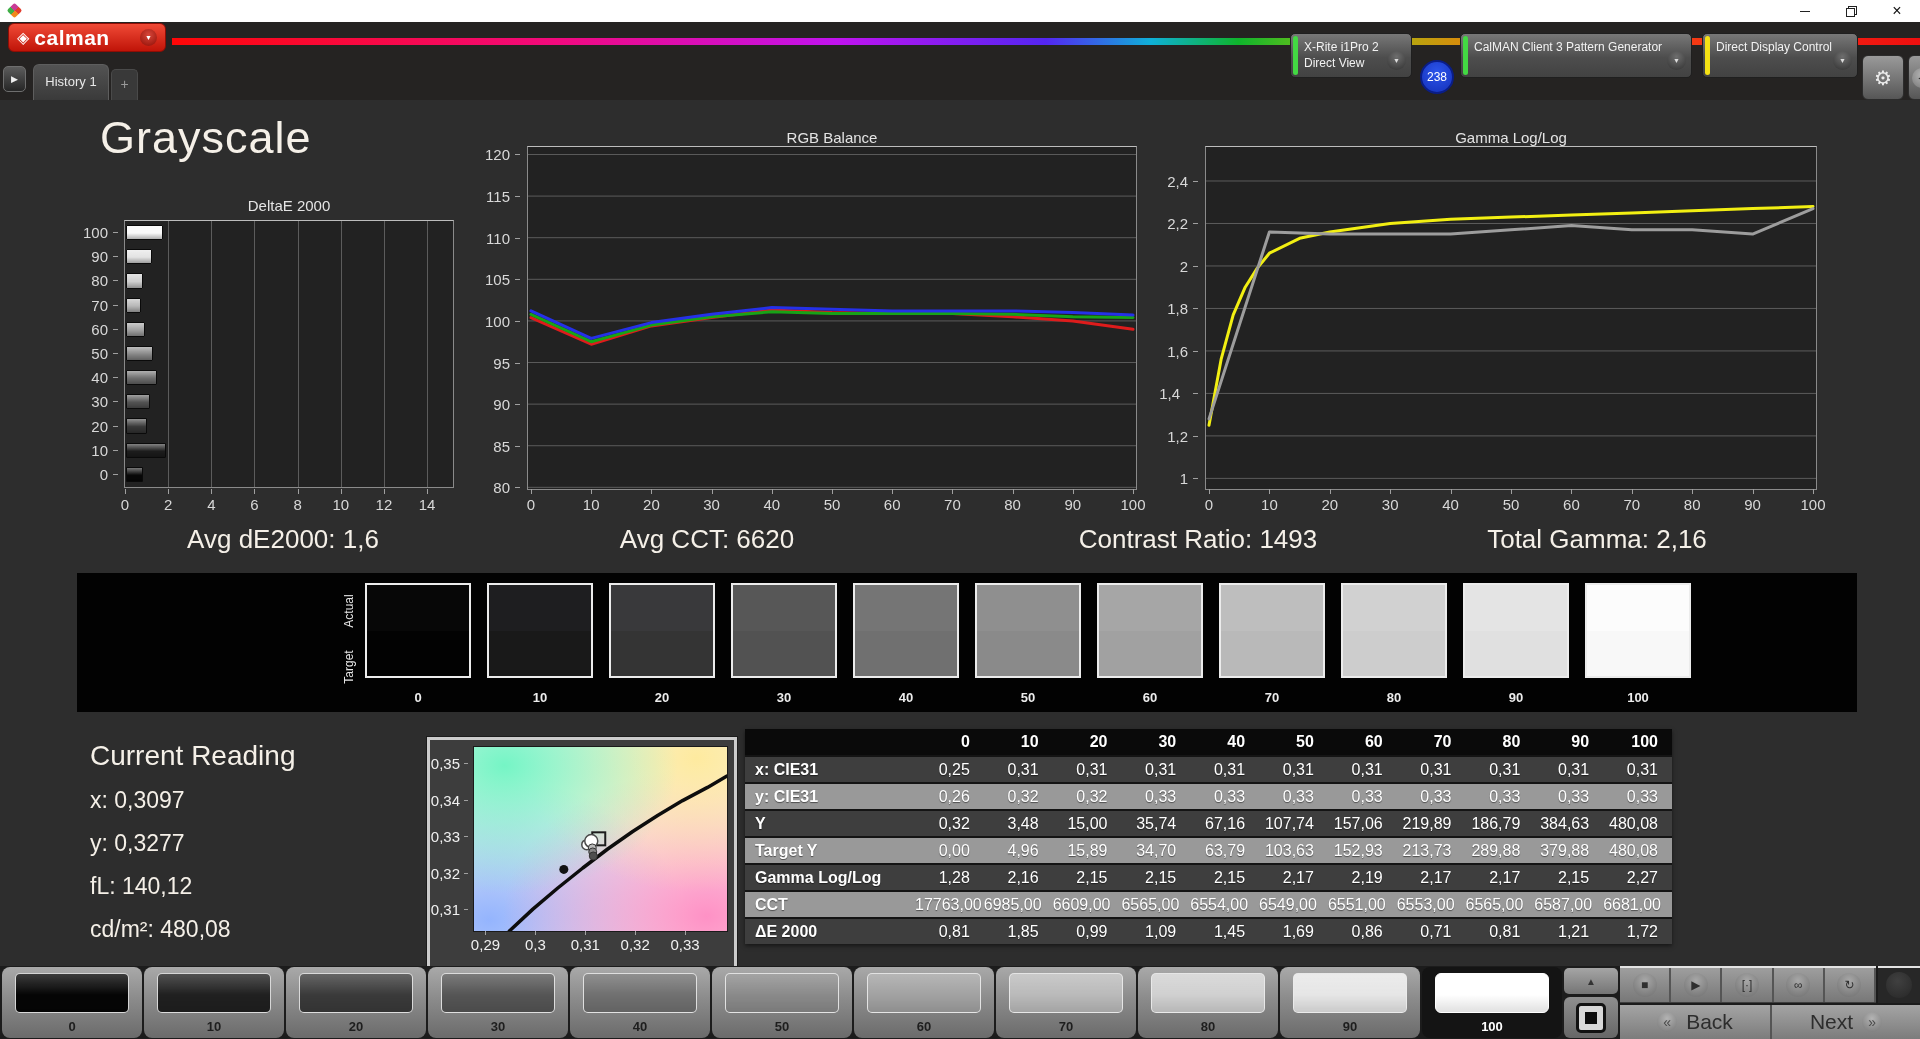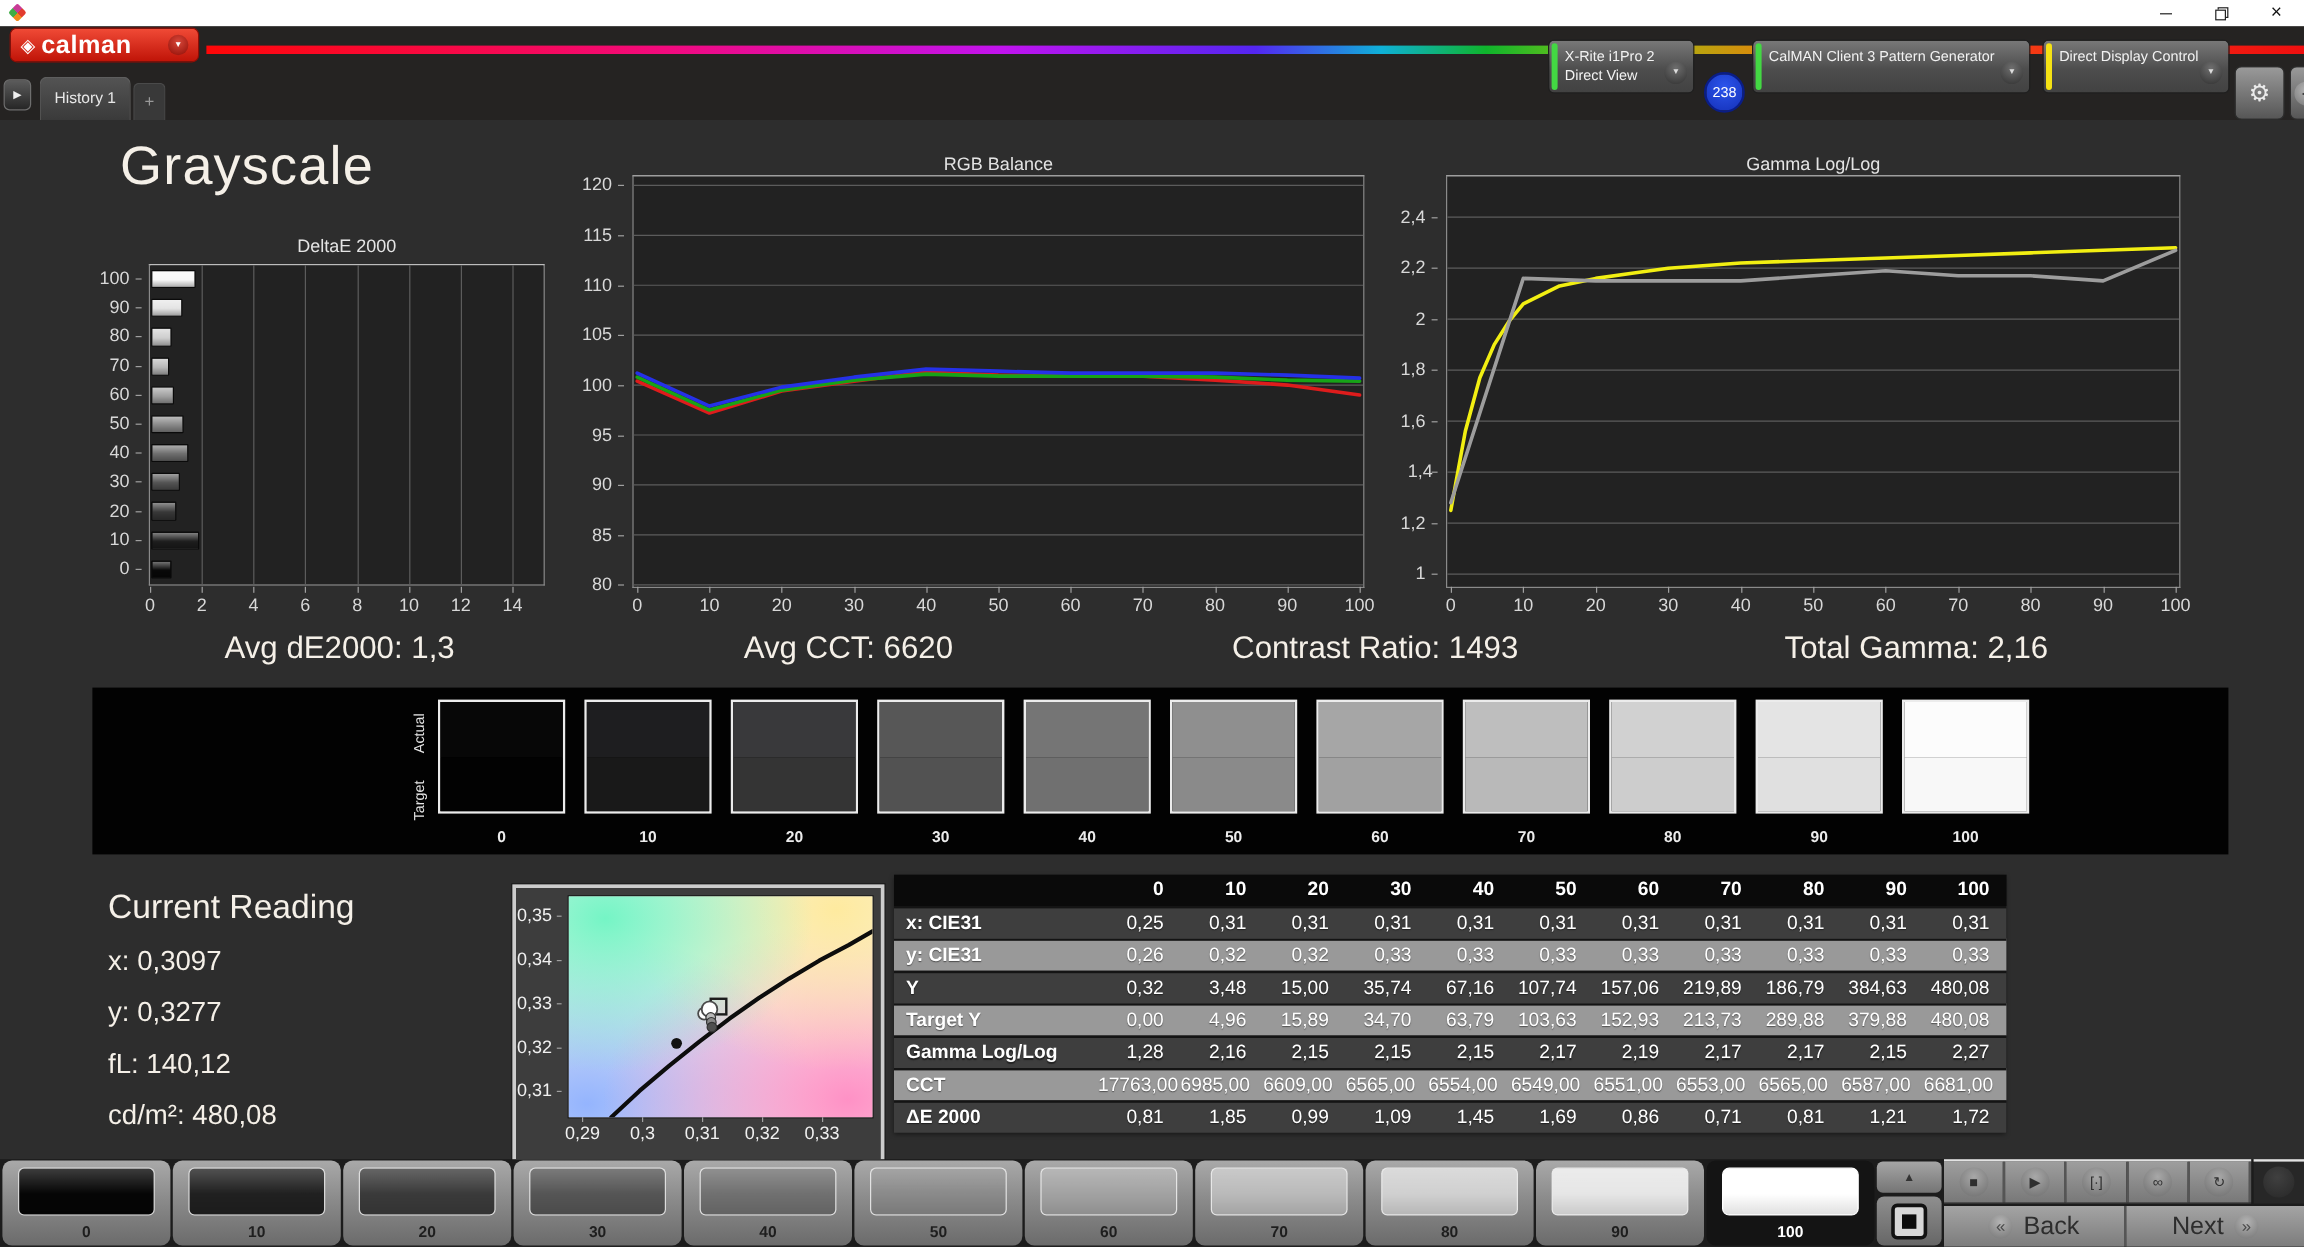--- a/index.html
+++ b/index.html
@@ -352,21 +352,21 @@
     <div class="aylab" style="top: 33.9876px; right: 10px;">2,4</div>
     <div class="tick" style="top: 33.9876px; right: 0px; width: 5px; height: 1px;"></div>
     <div class="aylab" style="top: 76.472px; right: 10px; text-align: right;">2,2</div>
     <div class="tick" style="top: 76.472px; right: 0px; width: 5px; height: 1px;"></div>
     <div class="aylab" style="top: 118.957px; right: 10px;">2</div>
     <div class="tick" style="top: 118.957px; right: 0px; width: 5px; height: 1px;"></div>
     <div class="aylab" style="top: 161.441px; right: 10px;">1,8</div>
     <div class="tick" style="top: 161.441px; right: 0px; width: 5px; height: 1px;"></div>
     <div class="aylab" style="top: 203.925px; right: 10px;">1,6</div>
     <div class="tick" style="top: 203.925px; right: 0px; width: 5px; height: 1px;"></div>
-    <div class="aylab" style="top: 246.41px; right: 4px; margin-left: 17px;">1,4</div>
+    <div class="aylab" style="top: 246.41px; right: 18px; margin-left: 17px;">1,4</div>
     <div class="tick" style="top: 246.41px; right: 0px; width: 5px; height: 1px;"></div>
     <div class="aylab" style="top: 288.894px; right: 10px;">1,2</div>
     <div class="tick" style="top: 288.894px; right: 0px; width: 5px; height: 1px;"></div>
     <div class="aylab" style="top: 331.379px; right: 10px;">1</div>
     <div class="tick" style="top: 331.379px; right: 0px; width: 5px; height: 1px;"></div>
   </div>
 <div class="axis" style="left:1206px;top:489px;width:610px;height:26px">
     <div class="tick" style="left: 3px; top: 0px; width: 1px; height: 5px;"></div>
     <div class="axlab" style="left: 3px; top: 7px;">0</div>
     <div class="tick" style="left: 63.4px; top: 0px; width: 1px; height: 5px;"></div>
@@ -384,23 +384,23 @@
     <div class="tick" style="left: 425.8px; top: 0px; width: 1px; height: 5px;"></div>
     <div class="axlab" style="left: 425.8px; top: 7px;">70</div>
     <div class="tick" style="left: 486.2px; top: 0px; width: 1px; height: 5px;"></div>
     <div class="axlab" style="left: 486.2px; top: 7px;">80</div>
     <div class="tick" style="left: 546.6px; top: 0px; width: 1px; height: 5px;"></div>
     <div class="axlab" style="left: 546.6px; top: 7px;">90</div>
     <div class="tick" style="left: 607px; top: 0px; width: 1px; height: 5px;"></div>
     <div class="axlab" style="left: 607px; top: 7px;">100</div>
   </div>
 
-<div class="stat" style="left:283px">Avg dE2000: 1,3</div>
+<div class="stat" style="left:283px">Avg dE2000: 1,6</div>
 <div class="stat" style="left:707px">Avg CCT: 6620</div>
-<div class="stat" style="left:1146px">Contrast Ratio: 1493</div>
+<div class="stat" style="left:1198px">Contrast Ratio: 1493</div>
 <div class="stat" style="left:1597px">Total Gamma: 2,16</div>
 
 <div class="strip">
     <div class="sq" style="left: 288px;">
       <div class="sqh" style="background-color: rgb(7, 7, 7);"></div>
       <div class="sqh" style="background-color: rgb(2, 2, 2);"></div>
     </div>
     <div class="sqlab" style="left: 341px;">0</div>
     <div class="sq" style="left: 410px;">
       <div class="sqh" style="background-color: rgb(30, 30, 32);"></div>

